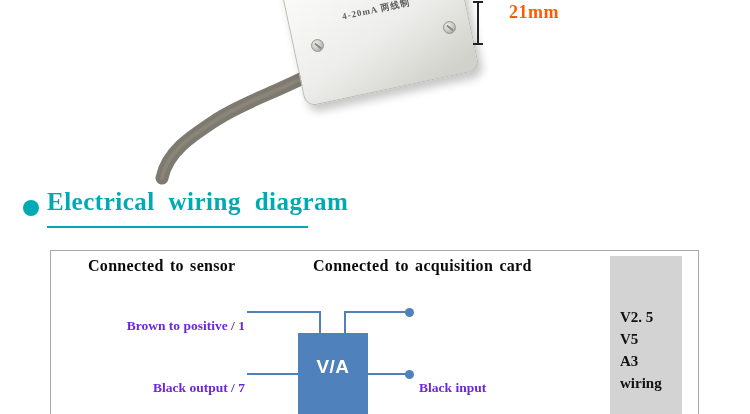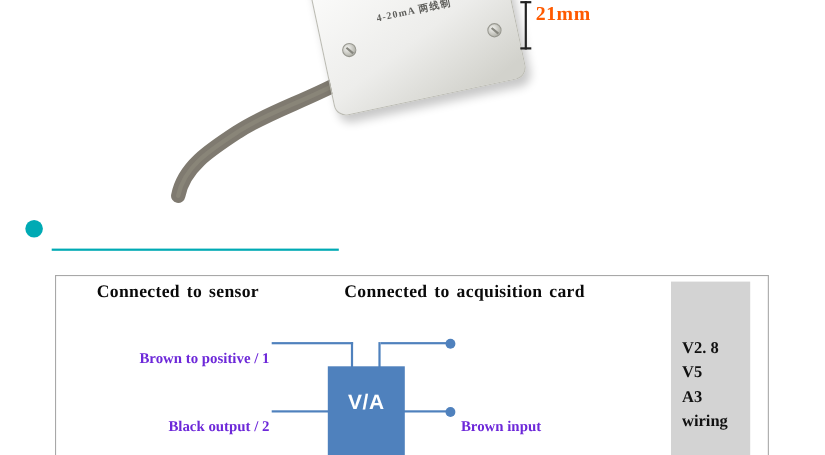--- a/index.html
+++ b/index.html
@@ -34,21 +34,21 @@
   .screw-1{left:311px;top:39px;}
   .screw-2{left:443px;top:21px;}
   .cable-svg{position:absolute;left:0;top:0;pointer-events:none;}
 
   
   .dim-line{position:absolute;left:477px;top:1px;width:2px;height:44px;background:#222;}
   .dim-tick{position:absolute;width:10px;height:2px;background:#222;}
   .dim-tick.top{left:473px;top:1px;}
   .dim-tick.bottom{left:473px;top:43px;}
   .dim-label{
-    position:absolute;left:487px;top:2px;
+    position:absolute;left:509px;top:2px;
     font:bold 18px "Liberation Serif",serif;color:var(--dimension-orange);
     letter-spacing:0.5px;
   }
 
   
   .section-bullet{
     position:absolute;left:23px;top:200px;width:16px;height:16px;border-radius:50%;
     background:var(--accent-teal);
   }
   .section-title{
@@ -129,43 +129,44 @@
   <div class="screw screw-2">
       <div class="slot"></div>
     </div>
 
   <div class="dim-line"></div>
   <div class="dim-tick top"></div>
   <div class="dim-tick bottom"></div>
   <div class="dim-label">21mm</div>
 
   <div class="section-bullet"></div>
+  <div class="section-title">Electrical wiring diagram</div>
   <div class="section-underline"></div>
 
   <div class="diagram-box"></div>
 
   <div class="col-heading heading-right">Connected to acquisition card</div>
   <div class="col-heading heading-left">Connected to sensor</div>
 
   <div class="wire-label right-align label-brown-sensor">Brown to positive / 1</div>
-  <div class="wire-label right-align label-black-sensor">Black output / 2</div>
-  <div class="wire-label label-black-acq">Brown input</div>
+  <div class="wire-label right-align label-black-sensor">Black output / 7</div>
+  <div class="wire-label label-black-acq">Black input</div>
 
   <div class="wire h-wire wire-brown-sensor"></div>
   <div class="wire v-wire wire-stub-left"></div>
   <div class="wire v-wire wire-stub-right"></div>
   <div class="wire h-wire wire-brown-acq"></div>
   <div class="wire h-wire wire-black-sensor"></div>
   <div class="wire h-wire wire-black-acq"></div>
 
   <div class="dot dot-brown"></div>
   <div class="dot dot-black"></div>
 
   <div class="converter">V/A</div>
 
   <div class="panel">
-    <div class="panel-line">V2. 8</div>
+    <div class="panel-line">V2. 5</div>
     <div class="panel-line">V5</div>
     <div class="panel-line">A3</div>
     <div class="panel-line">wiring</div>
   </div>
 
 </div>
 
 </body></html>

